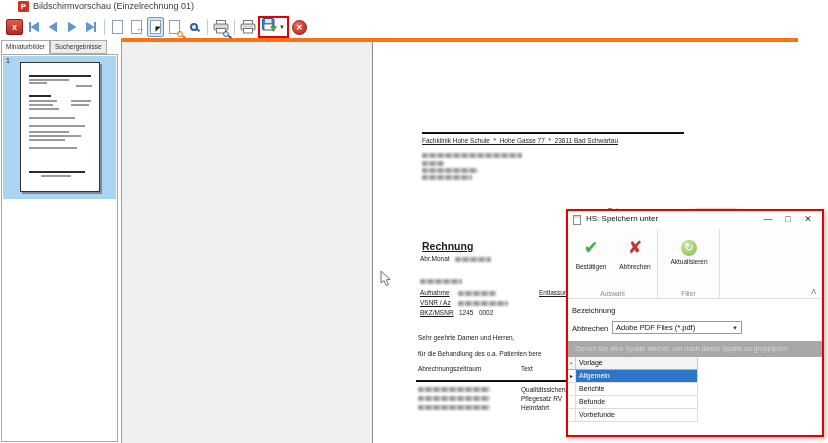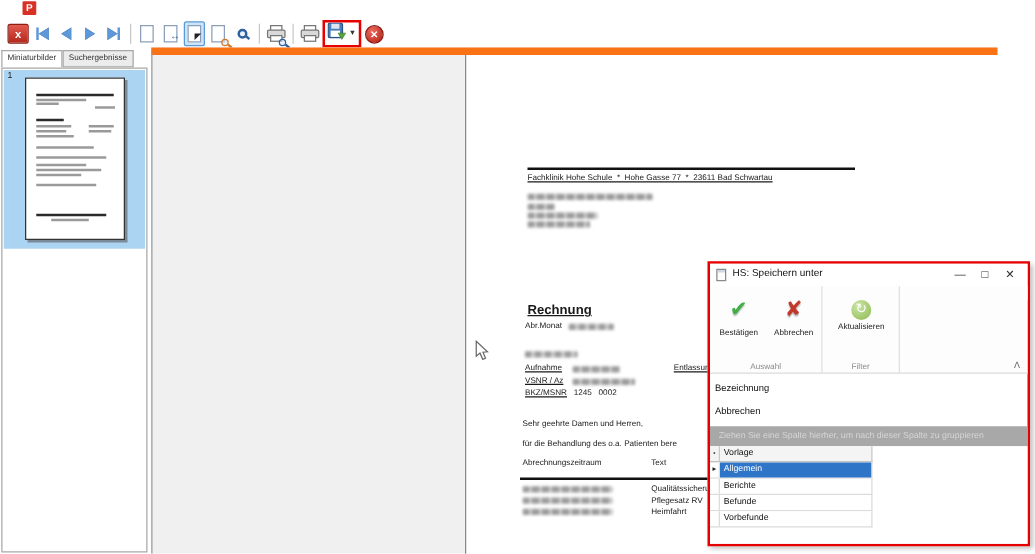--- a/index.html
+++ b/index.html
@@ -45,21 +45,21 @@
   .sidebody { position:absolute; left:0; top:14px; width:117px; height:388px; border:1px solid #a8a8a8; background:#fff; }
   .thumbsel { position:absolute; left:1px; top:1px; width:113px; height:143px; background:#abd3f2; }
   .pagenum { position:absolute; left:3px; top:1px; font-size:7px; color:#222; }
   .thumbpage { position:absolute; left:17px; top:6px; width:80px; height:130px; background:#fff; border:1px solid #333;
                box-shadow:2px 2px 0 rgba(80,80,80,.55); }
   .tb { position:absolute; background:#9a9a9a; height:1.5px; }
   .tb.dark { background:#2b2b2b; }
 
   
   .preview { position:absolute; left:121px; top:38px; width:677px; height:405px; background:#f0f0f0;
-             border-top:6px solid #f97316; border-left:1px solid #9a9a9a; }
+             border-top:4px solid #f97316; border-left:1px solid #9a9a9a; }
   .page { position:absolute; left:250px; top:0; width:427px; height:403px; background:#fff; border-left:1px solid #8a8a8a; }
 
   .doc { position:absolute; font-size:6.5px; color:#1a1a1a; white-space:pre; }
   .u { text-decoration:underline; }
   .b { font-weight:bold; }
   .rule { position:absolute; background:#111; }
   .redact { display:inline-block; background:repeating-linear-gradient(90deg,#9a9a9a 0 5px,#c9c9c9 5px 8px);
             filter:blur(1.1px); height:5px; border-radius:1px; vertical-align:middle; }
   .inv-rows { position:absolute; left:45px; top:343px; }
   .inv-row { display:flex; height:9px; align-items:center; }
@@ -108,20 +108,21 @@
   .grid-cell { flex:1; font-size:7px; color:#111; padding:2px 0 0 3px; white-space:nowrap; }
   .grid-row.sel .grid-cell { background:#2e75c8; color:#fff; }
 </style>
 </head>
 <body>
 
 <div class="window">
 
   <div class="titlebar">
     <span class="appicon">P</span>
+    <span class="wintitle">Bildschirmvorschau (Einzelrechnung 01)</span>
   </div>
 
   <div class="toolbar">
     <div class="tbtn">
         <div class="closebtn">x</div>
       </div>
     <div class="tbtn">
         <span class="bar-v"></span>
         <span class="tri-l"></span>
       </div>
@@ -306,20 +307,24 @@
           <span class="ic-refresh">↻</span>
           <span class="lb">Aktualisieren</span>
         </div>
         <div class="gcap">Filter</div>
       </div>
       <span class="chev">ᐱ</span>
     </div>
 
     <div class="formrow" style="top:95px;">Bezeichnung</div>
     <div class="formrow" style="top:113px;">Abbrechen</div>
+    <div class="fld combo" style="top:110px;">
+      <span class="val">Adobe PDF Files (*.pdf)</span>
+      <span class="cv">▼</span>
+    </div>
 
     <div class="groupbar">Ziehen Sie eine Spalte hierher, um nach dieser Spalte zu gruppieren</div>
 
     <div class="grid">
       <div class="grid-header">
         <span class="gut">▪</span>
         <span class="hcell">Vorlage</span>
       </div>
       <div>
           <div class="grid-row sel">

